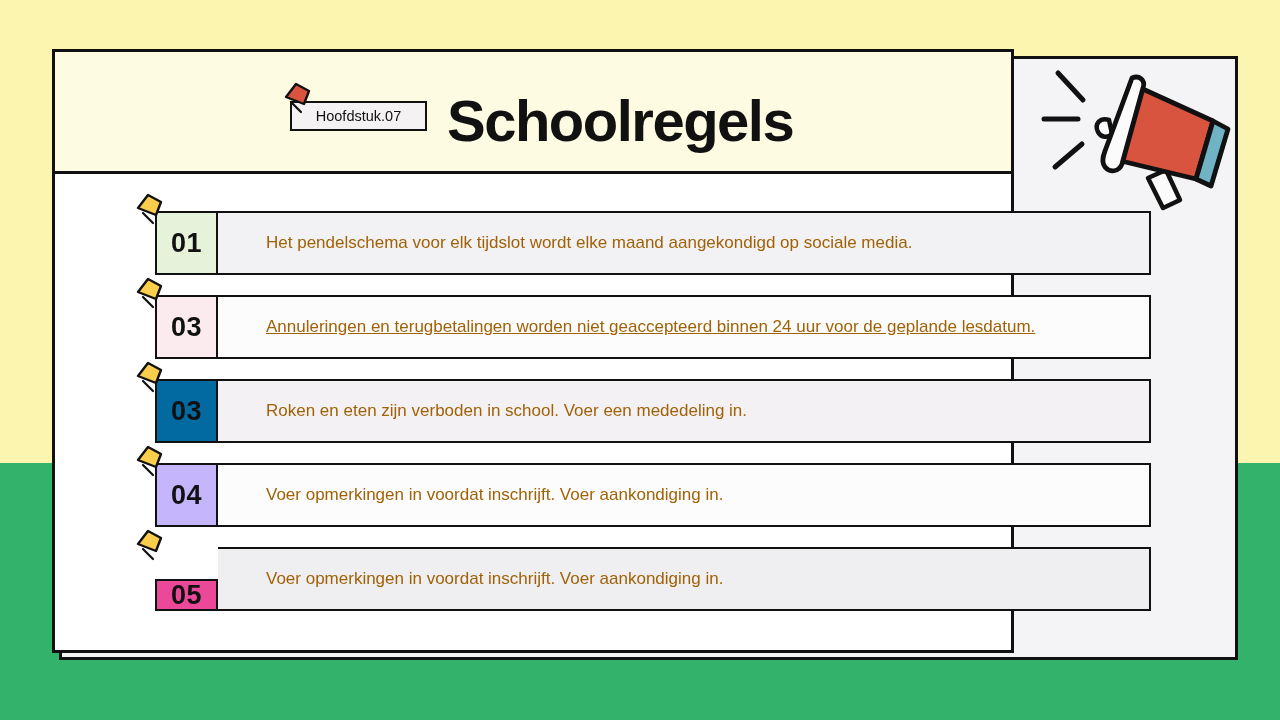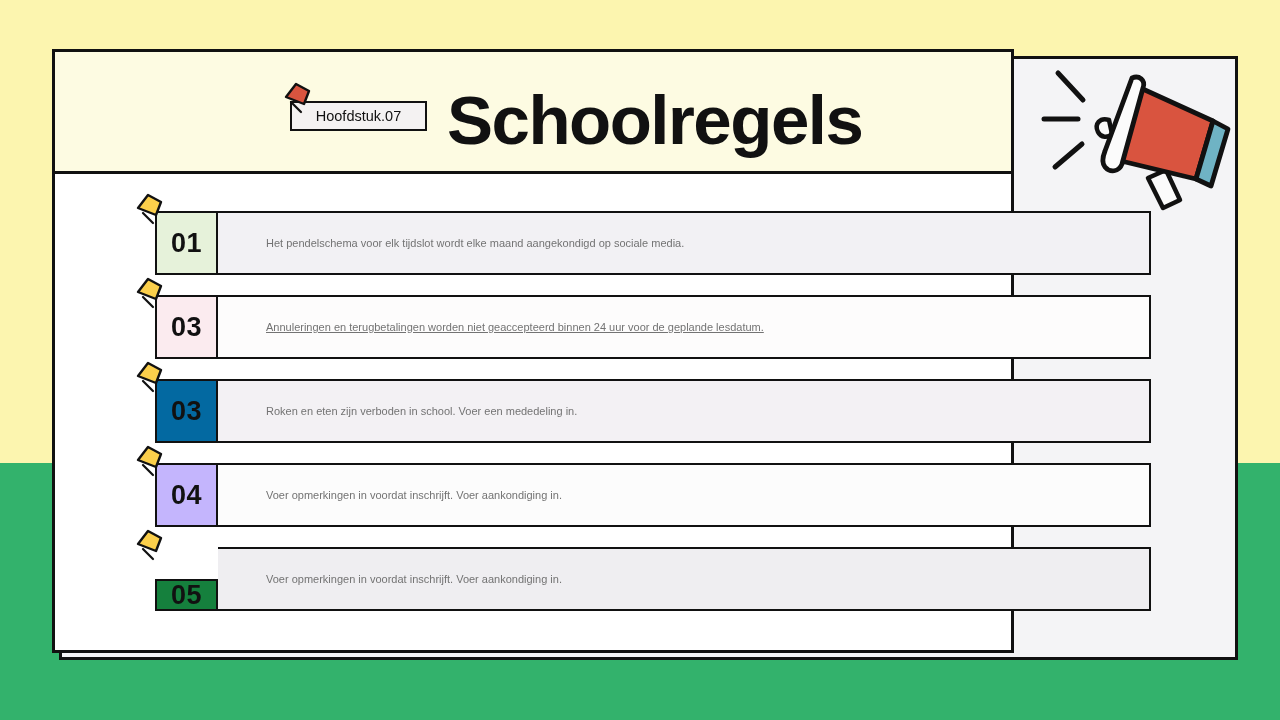--- a/index.html
+++ b/index.html
@@ -67,21 +67,21 @@
     height: 122px;
     background: #FDFBE2;
     border-bottom: 3px solid #111111;
     box-sizing: border-box;
   }
 
   .title {
     position: absolute;
     left: 392px;
     top: 30px;
-    font-size: 69px;
+    font-size: 58px;
     line-height: 78px;
     font-weight: 600;
     letter-spacing: -1.5px;
     color: #111111;
     white-space: nowrap;
   }
 
   
   .chapter-badge {
     position: absolute;
@@ -148,22 +148,22 @@
     letter-spacing: 0.5px;
   }
   .row-text {
     flex: 1;
     border: 2.5px solid #111111;
     border-left: none;
     box-sizing: border-box;
     display: flex;
     align-items: center;
     padding-left: 48px;
-    font-size: 11px;
-    color: #737373;
+    font-size: 17px;
+    color: #a16207;
     white-space: nowrap;
   }
   .row .pin-yellow {
     position: absolute;
     left: -20px;
     top: -18px;
     z-index: 5;
   }
 </style>
 </head>
@@ -241,19 +241,19 @@
         </svg>
         <div class="row-num" style="background: #c4b5fd;">04</div>
         <div class="row-text" style="background: rgb(252, 252, 252);">Voer opmerkingen in voordat inschrijft. Voer aankondiging in.</div>
       </div>
 
       <div class="row">
         <svg class="pin pin-yellow" viewBox="0 0 34 34">
           <path d="M8 20 L18 30" stroke="#111111" stroke-width="2.2" fill="none" stroke-linecap="round"></path>
           <path d="M13 2 L26 9 L21 22 L3 15 Z" fill="#FBCF4B" stroke="#111111" stroke-width="2.4" stroke-linejoin="round"></path>
         </svg>
-        <div class="row-num" style="background: #15803d; margin-top: 32px;">05</div>
+        <div class="row-num" style="background: #ec4899; margin-top: 32px;">05</div>
         <div class="row-text" style="background: rgb(239, 238, 241);">Voer opmerkingen in voordat inschrijft. Voer aankondiging in.</div>
       </div>
 
     </div>
   </div>
 </div>
 
 </body></html>

